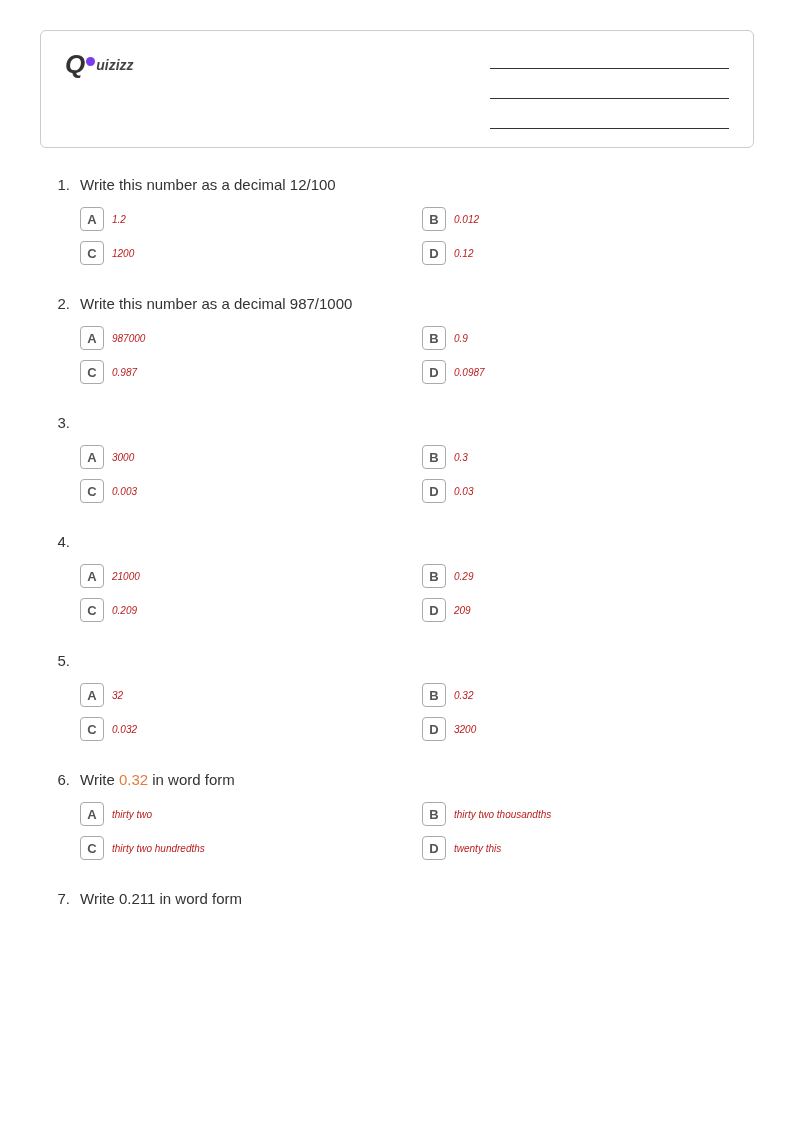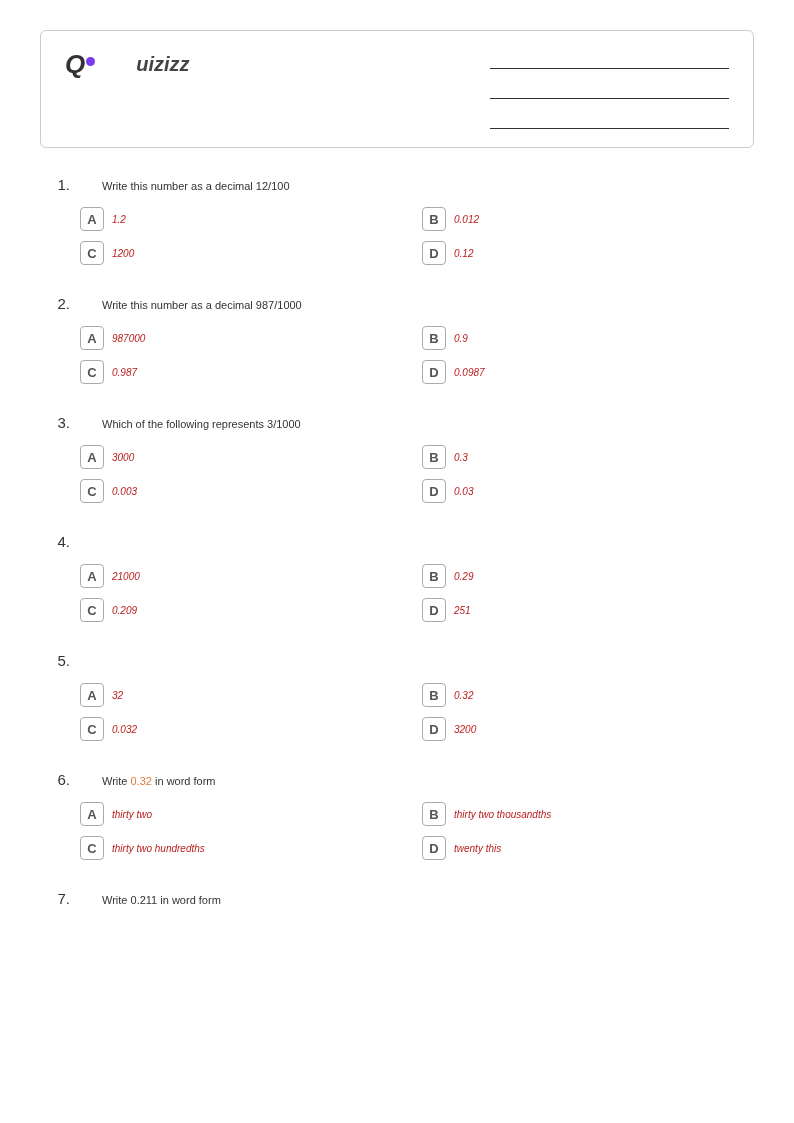--- a/index.html
+++ b/index.html
@@ -78,23 +78,22 @@
       gap: 10px;
       margin-bottom: 14px;
     }
     .question-num {
       font-size: 15px;
       color: #333;
       min-width: 20px;
       text-align: right;
     }
     .question-text {
-      font-size: 11px;
+      font-size: 15px;
       color: #333;
-      margin-left: 22px;
     }
     .highlight-pink {
       color: #e05c7a;
     }
     .highlight-orange {
       color: #e07c3a;
     }
     .answers-grid {
       display: grid;
       grid-template-columns: 1fr 1fr;
@@ -128,21 +127,21 @@
 </head>
 <body>
 
 <div class="page">
 
   <div class="header-box">
     <div class="header-left">
       <div class="logo">
         <span style="font-size:26px; font-weight:900; font-style:italic; color:#333;">Q</span>
         <span style="display:inline-block; width:9px; height:9px; background:#7c3aed; border-radius:50%; margin: 0 1px 6px 1px;"></span>
-        <span style="font-size:20px; font-weight:bold; color:#444; font-style:italic;margin-left:40px;">uizizz</span>
+        <span style="font-size:14px; font-weight:bold; color:#444; font-style:italic;">uizizz</span>
       </div>
       <div class="quiz-title"></div>
       <div class="quiz-count"></div>
     </div>
     <div class="header-right">
       <div class="field-row">
         <span class="field-label"></span>
         <div class="field-line"></div>
       </div>
       <div class="field-row">
@@ -201,21 +200,20 @@
           </div>
           <div class="answer-item">
             <span class="answer-letter">D</span>
             <span class="answer-text">0.0987</span>
           </div>
         </div>
       </div>
       <div class="question-block">
         <div class="question-row">
           <span class="question-num">3.</span>
-          <span class="question-text">Which of the following represents 3/1000</span>
         </div>
         <div class="answers-grid">
           <div class="answer-item">
             <span class="answer-letter">A</span>
             <span class="answer-text">3000</span>
           </div>
           <div class="answer-item">
             <span class="answer-letter">B</span>
             <span class="answer-text">0.3</span>
           </div>
@@ -241,21 +239,21 @@
           <div class="answer-item">
             <span class="answer-letter">B</span>
             <span class="answer-text">0.29</span>
           </div>
           <div class="answer-item">
             <span class="answer-letter">C</span>
             <span class="answer-text">0.209</span>
           </div>
           <div class="answer-item">
             <span class="answer-letter">D</span>
-            <span class="answer-text">251</span>
+            <span class="answer-text">209</span>
           </div>
         </div>
       </div>
       <div class="question-block">
         <div class="question-row">
           <span class="question-num">5.</span>
         </div>
         <div class="answers-grid">
           <div class="answer-item">
             <span class="answer-letter">A</span>

